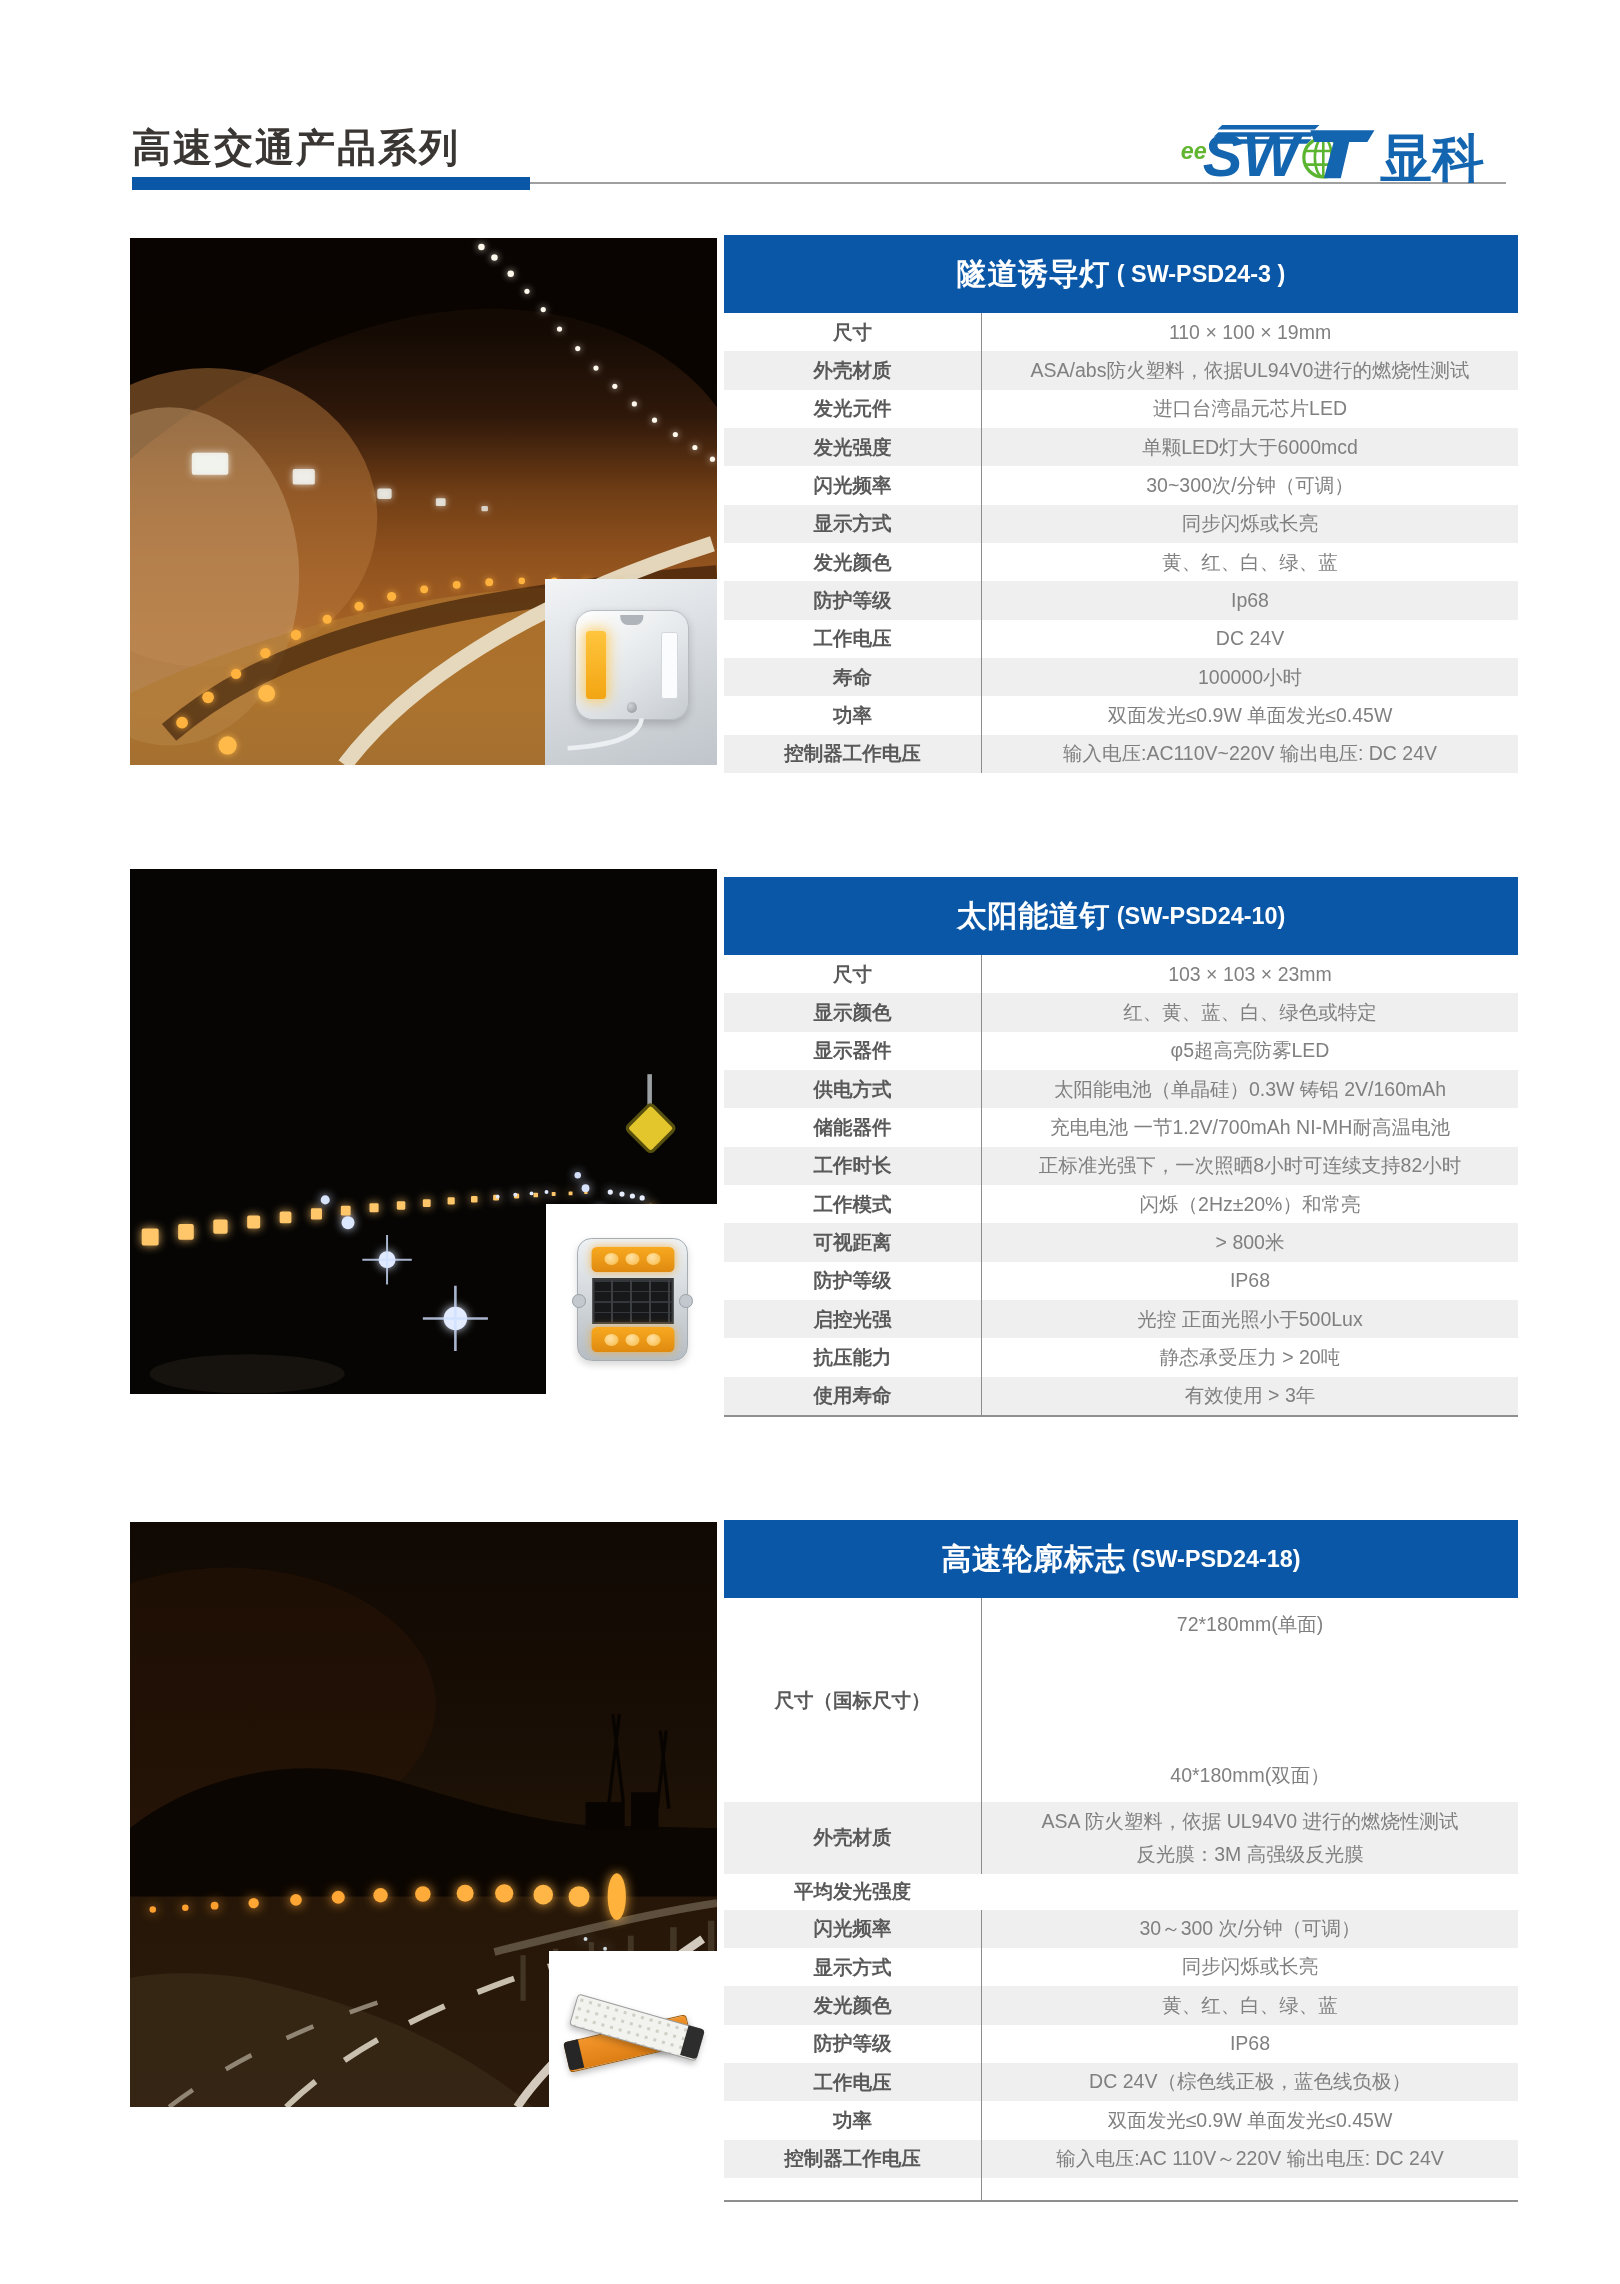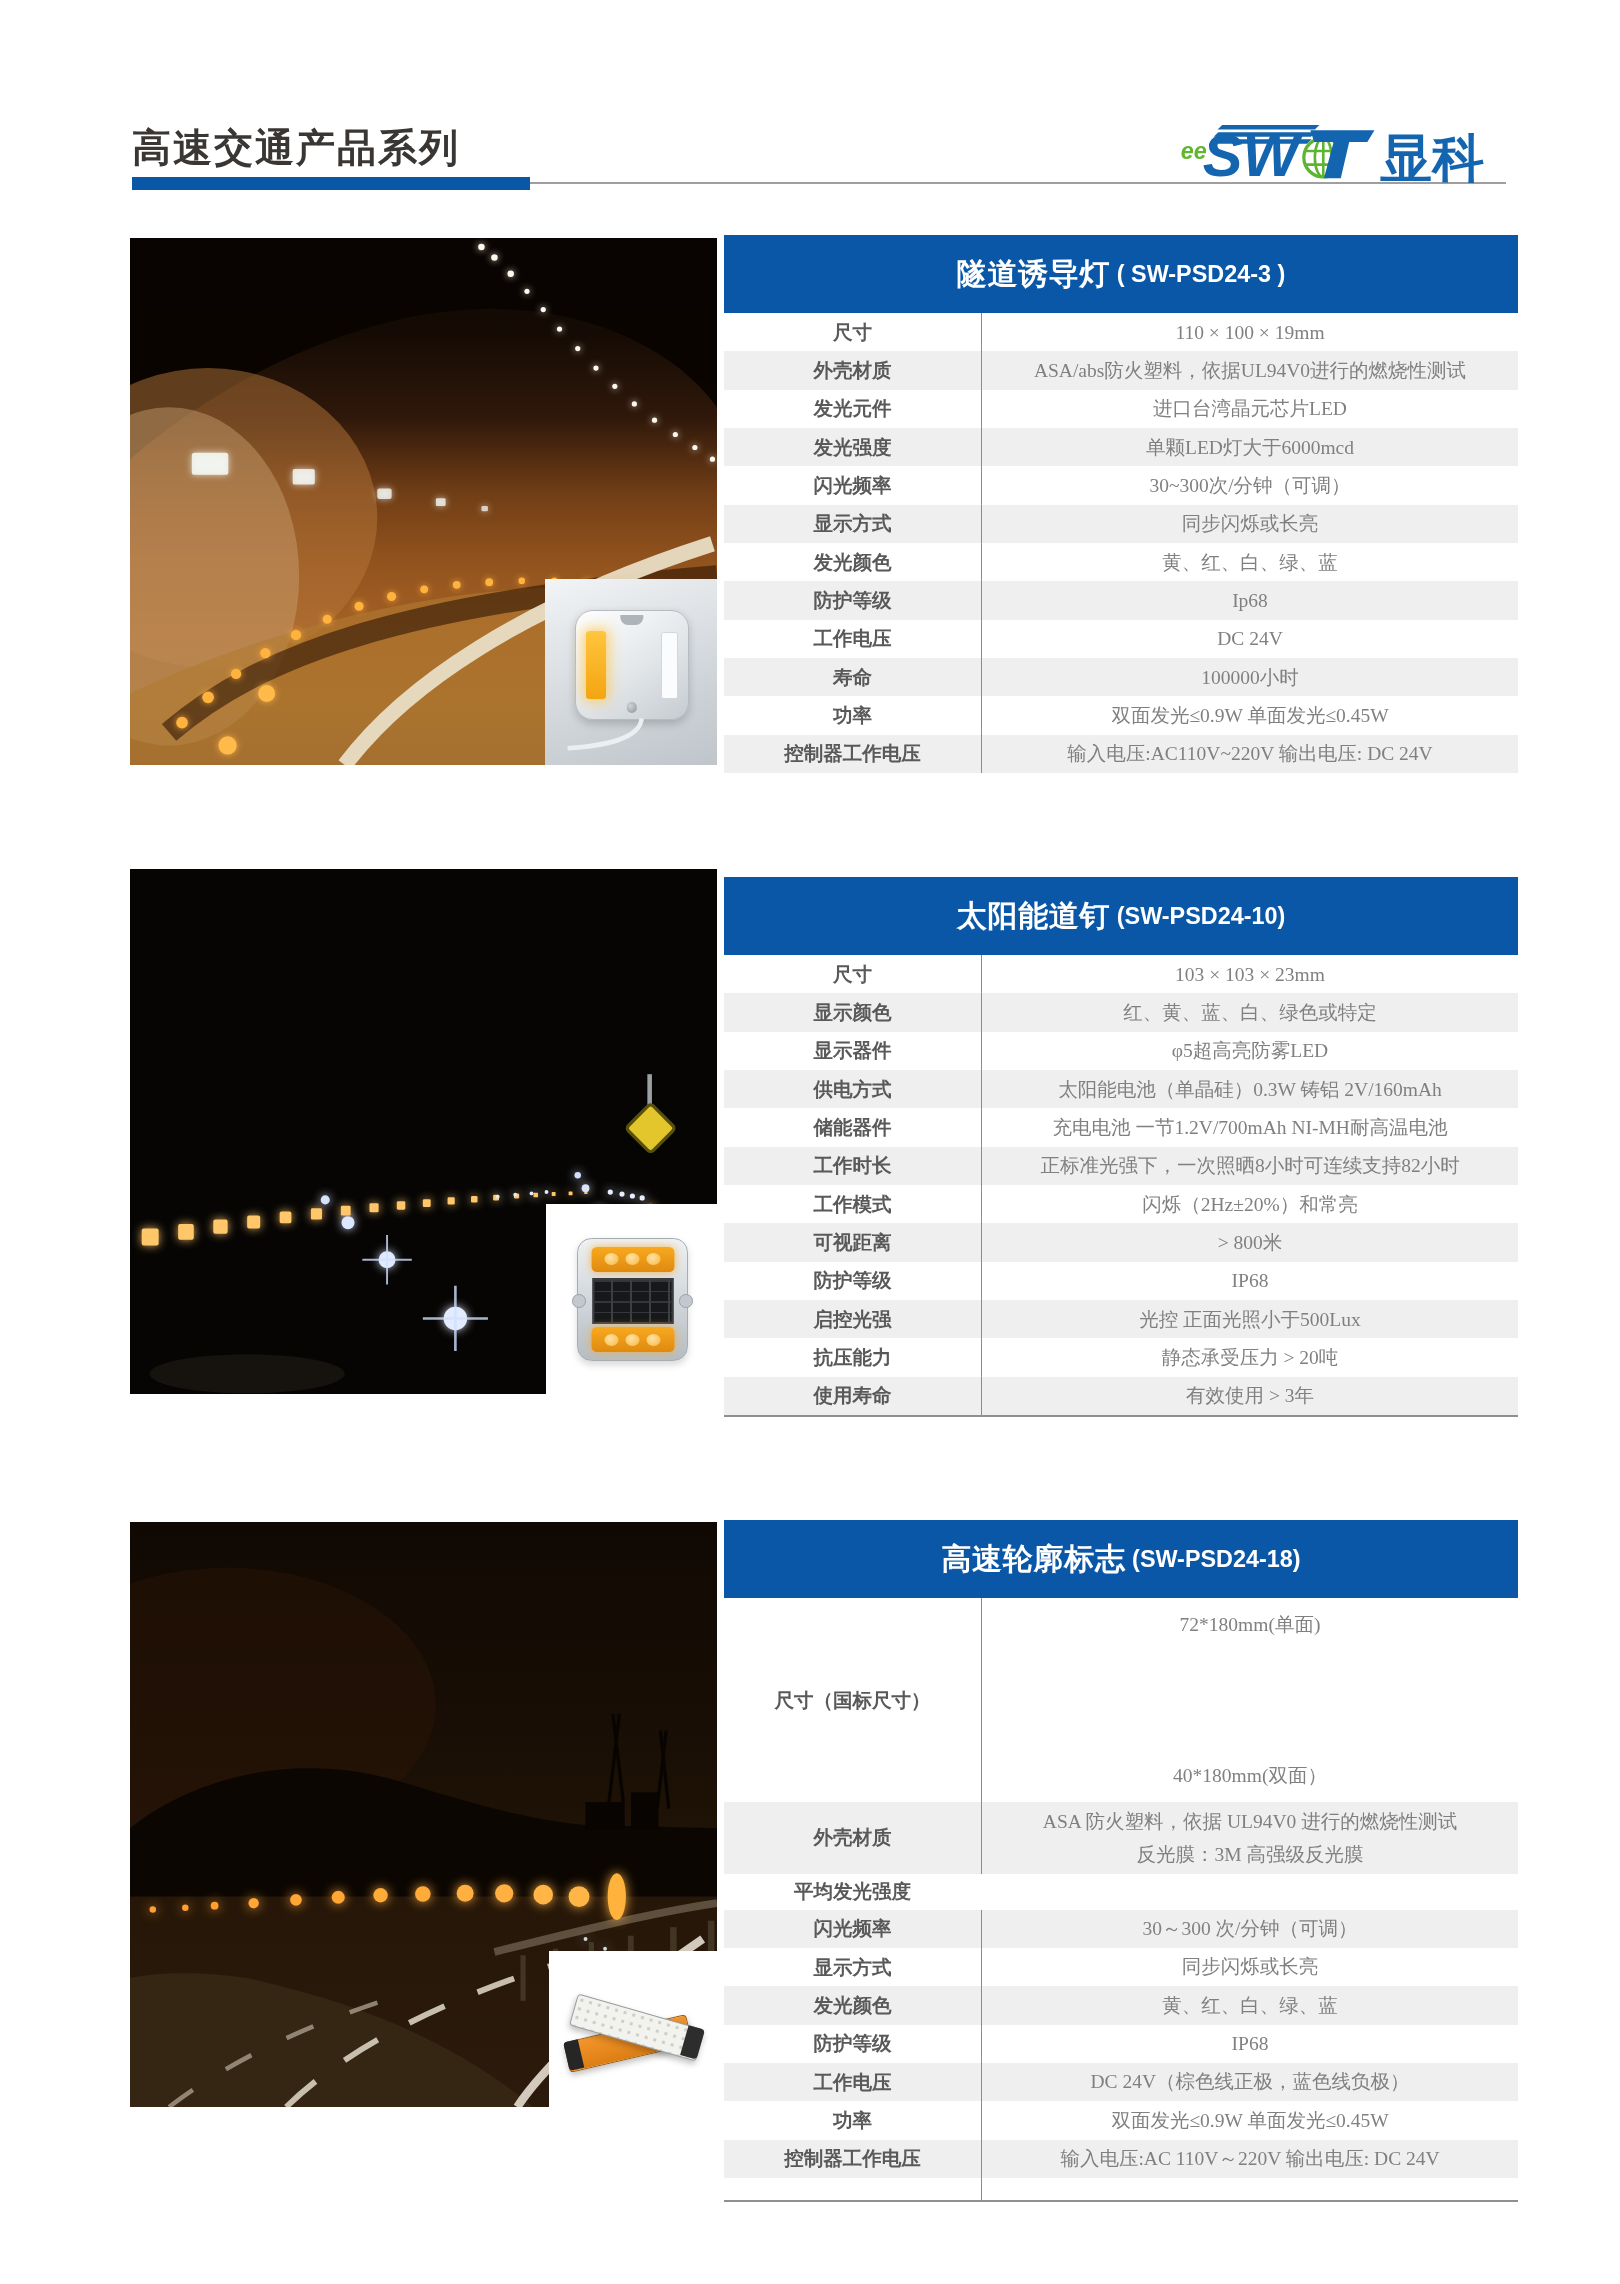--- a/index.html
+++ b/index.html
@@ -35,21 +35,21 @@
     justify-content:center;gap:6.5px;}
   .t-title{font-size:30px;font-weight:bold;letter-spacing:0.7px;}
   .t-model{font-size:23.4px;font-weight:bold;}
 
   .t-row{display:flex;align-items:stretch;min-height:36px;}
   .t-rows > .t-row:nth-child(even){background:#efefef;}
   .t-label{width:257px;display:flex;align-items:center;justify-content:center;
     font-size:19.5px;font-weight:bold;color:#595959;text-align:center;}
   .t-value{flex:1;display:flex;flex-direction:column;align-items:center;justify-content:center;
     font-size:19.5px;color:#808080;border-left:1.3px solid #8c8c8c;line-height:1.7;
-    padding:2.6px 15.6px;text-align:center;font-family:Liberation Serif, serif;}
+    padding:2.6px 15.6px;text-align:center;}
   .t-value.pair{flex-direction:column;gap:117px;padding:10.4px 15.6px;}
   .t-row.tail{min-height:22px;}
 
   
   .stud1{position:absolute;left:30px;top:31px;width:112px;height:108px;border-radius:18px;
     background:linear-gradient(145deg,#ffffff,#e2e6e9 55%,#c6cbd0);border:0.7px solid #b7bcc2;
     box-shadow:0 3.9px 9px rgba(0,0,0,.18);}
   .stud1 .strip-yellow{position:absolute;left:10.4px;top:19.5px;width:19.5px;height:68px;border-radius:3.3px;
     background:linear-gradient(#ffc53d,#f3a512);box-shadow:0 0 13px 2.6px rgba(255,200,80,.85);}
   .stud1 .strip-white{position:absolute;right:10.4px;top:21px;width:14.3px;height:65px;border-radius:2.6px;

